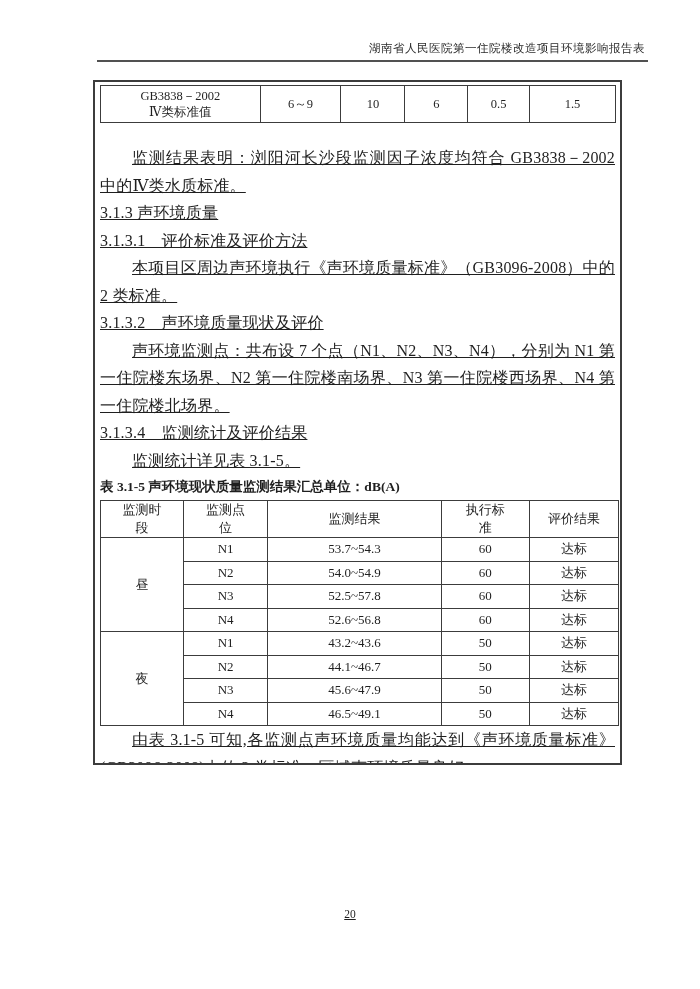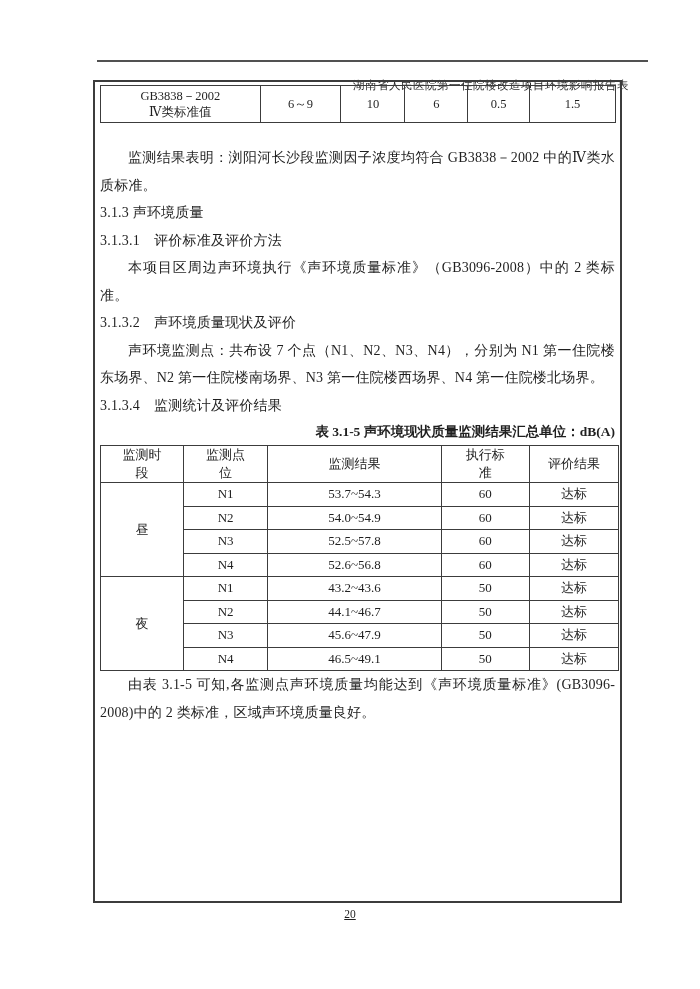--- a/index.html
+++ b/index.html
@@ -5,52 +5,52 @@
   html,body{margin:0;padding:0;}
   body{
     width:700px;height:989px;position:relative;background:#ffffff;
     font-family:"Liberation Serif","DejaVu Serif",serif;
     color:#1f1f1f;
   }
   .page{position:absolute;inset:0;background:#fff;}
 
   
   .doc-header{
-    position:absolute;top:41px;right:71px;
-    font-size:11.5px;letter-spacing:0.5px;color:#2b2b2b;margin-top:37px;
+    position:absolute;top:41px;right:55px;
+    font-size:11.5px;letter-spacing:0.5px;color:#2b2b2b;
   }
   .header-rule{
     position:absolute;top:60px;left:97px;width:551px;height:2px;
     background:#515151;
   }
 
   
   .content-box{
-    position:absolute;left:93px;top:80px;width:529px;height:823px;
+    position:absolute;left:93px;top:80px;width:529px;height:685px;
     border:2px solid #3c3c3c;box-sizing:border-box;
     padding:3px 5px 0 5px;overflow:hidden;
   }
 
   
   table{border-collapse:collapse;}
   .std-table{width:516px;margin:0 auto;table-layout:fixed;}
   .std-table td{
     border:1.5px solid #3c3c3c;text-align:center;vertical-align:middle;
     font-size:12.5px;line-height:16px;height:34px;padding:1px 2px;
   }
 
   
   .para,.heading{
-    font-size:14px;line-height:27.5px;margin:0;
-    text-align:justify;letter-spacing:0.2px;
+    font-size:16px;line-height:27.5px;margin:0;
+    text-align:justify;letter-spacing:0.2px;text-decoration:underline;
   }
   .para{text-indent:2em;}
   .first-para{margin-top:21px;}
   .caption{
-    font-size:13.5px;font-weight:bold;text-align:right;
+    font-size:13.5px;font-weight:bold;text-align:left;
     line-height:23px;margin:1px 0 2px 0;
   }
 
   
   .noise-table{width:519px;margin:0 auto;table-layout:fixed;}
   .noise-table th,.noise-table td{
     border:1.5px solid #3c3c3c;text-align:center;vertical-align:middle;
     font-size:13px;font-weight:normal;padding:0 18px;
   }
   .noise-table th{height:22px;}
@@ -96,20 +96,21 @@
     </tbody>
       </table>
 
     <p class="para first-para">监测结果表明：浏阳河长沙段监测因子浓度均符合 GB3838－2002 中的Ⅳ类水质标准。</p>
     <p class="heading">3.1.3 声环境质量</p>
     <p class="heading">3.1.3.1　评价标准及评价方法</p>
     <p class="para">本项目区周边声环境执行《声环境质量标准》（GB3096-2008）中的 2 类标准。</p>
     <p class="heading">3.1.3.2　声环境质量现状及评价</p>
     <p class="para">声环境监测点：共布设 7 个点（N1、N2、N3、N4），分别为 N1 第一住院楼东场界、N2 第一住院楼南场界、N3 第一住院楼西场界、N4 第一住院楼北场界。</p>
     <p class="heading">3.1.3.4　监测统计及评价结果</p>
+    <p class="para">监测统计详见表 3.1-5。</p>
 
     <div class="caption">表 3.1-5 声环境现状质量监测结果汇总单位：dB(A)</div>
 
     <table class="noise-table">
       <colgroup>
         <col style="width:16%">
           <col style="width:16.3%">
           <col style="width:33.5%">
         <col style="width:17%">
           <col style="width:17.2%">

